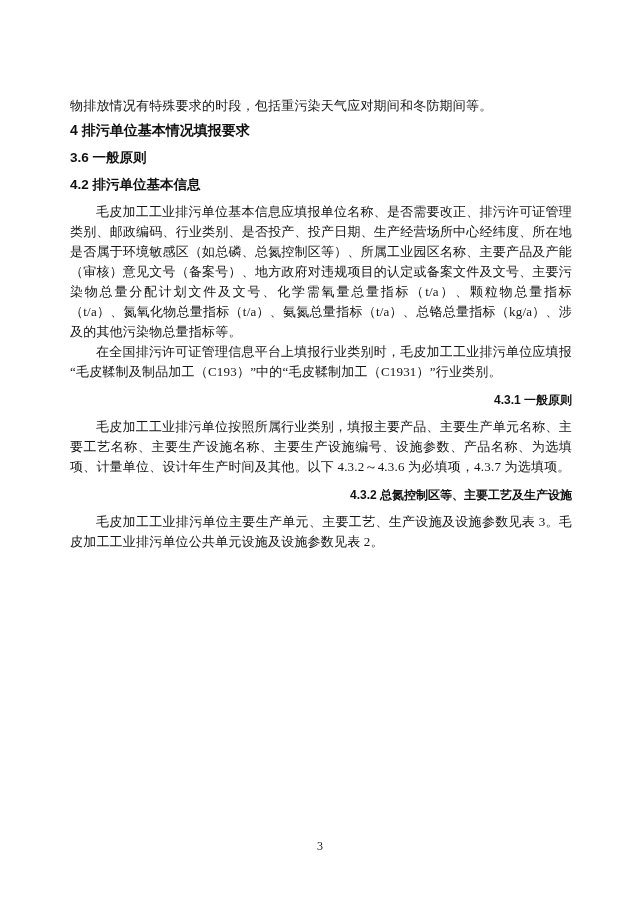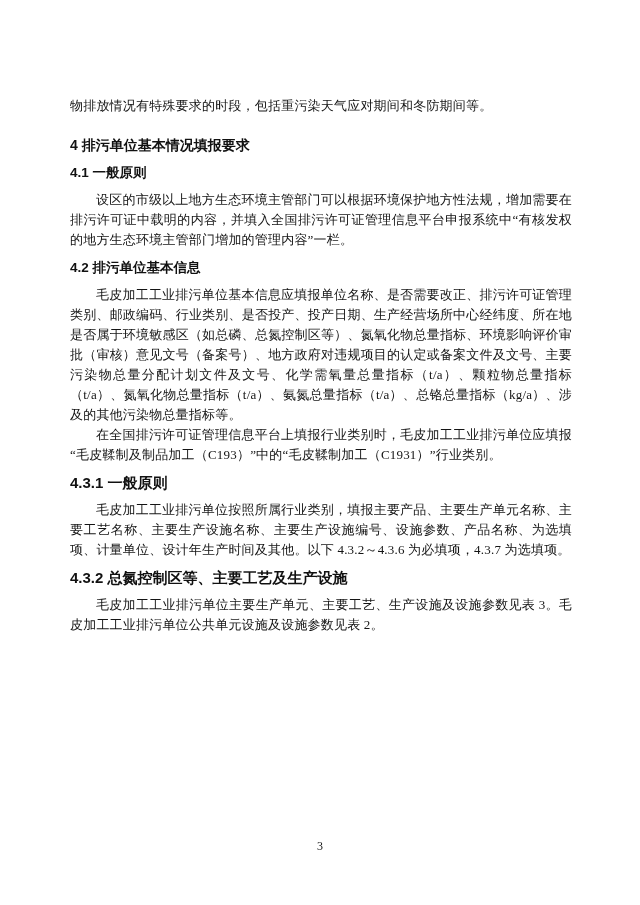--- a/index.html
+++ b/index.html
@@ -35,31 +35,32 @@
   }
   .h-chapter, .h-section, .h-subsection {
     font-family: "Liberation Sans", "DejaVu Sans", sans-serif;
     font-weight: bold;
     color: #111111;
     text-align: left;
   }
   .h-chapter {
     font-size: 14px;
     line-height: 18px;
-    margin: 20px 0 10px 0;
+    margin: 5px 0 10px 0;
   }
   .h-section {
     font-size: 13.5px;
     line-height: 18px;
     margin: 9px 0 8px 0;
   }
   .h-subsection {
-    font-size: 15px;
+    font-size: 12px;
     line-height: 18px;
     margin: 9px 0 8px 0;
+    text-align: right;
   }
   .footer {
     position: absolute;
     left: 0;
     right: 0;
     top: 836px;
     text-align: center;
   }
   .page-number {
     font-size: 12px;
@@ -69,28 +70,27 @@
 </style>
 </head>
 <body>
 
 <div class="page">
   <main class="content">
     <p class="para continuation">物排放情况有特殊要求的时段，包括重污染天气应对期间和冬防期间等。</p>
 
     <h1 class="h-chapter">4 排污单位基本情况填报要求</h1>
 
-    <h2 class="h-section">4.1 一般原则</h2>
+    <h2 class="h-section">3.6 一般原则</h2>
 
 
-    <p class="para">设区的市级以上地方生态环境主管部门可以根据环境保护地方性法规，增加需要在排污许可证中载明的内容，并填入全国排污许可证管理信息平台申报系统中“有核发权的地方生态环境主管部门增加的管理内容”一栏。</p>
 
     <h2 class="h-section">4.2 排污单位基本信息</h2>
 
-    <p class="para">毛皮加工工业排污单位基本信息应填报单位名称、是否需要改正、排污许可证管理类别、邮政编码、行业类别、是否投产、投产日期、生产经营场所中心经纬度、所在地是否属于环境敏感区（如总磷、总氮控制区等）、氮氧化物总量指标、环境影响评价审批（审核）意见文号（备案号）、地方政府对违规项目的认定或备案文件及文号、主要污染物总量分配计划文件及文号、化学需氧量总量指标（t/a）、颗粒物总量指标（t/a）、氮氧化物总量指标（t/a）、氨氮总量指标（t/a）、总铬总量指标（kg/a）、涉及的其他污染物总量指标等。</p>
+    <p class="para">毛皮加工工业排污单位基本信息应填报单位名称、是否需要改正、排污许可证管理类别、邮政编码、行业类别、是否投产、投产日期、生产经营场所中心经纬度、所在地是否属于环境敏感区（如总磷、总氮控制区等）、所属工业园区名称、主要产品及产能（审核）意见文号（备案号）、地方政府对违规项目的认定或备案文件及文号、主要污染物总量分配计划文件及文号、化学需氧量总量指标（t/a）、颗粒物总量指标（t/a）、氮氧化物总量指标（t/a）、氨氮总量指标（t/a）、总铬总量指标（kg/a）、涉及的其他污染物总量指标等。</p>
 
     <p class="para">在全国排污许可证管理信息平台上填报行业类别时，毛皮加工工业排污单位应填报“毛皮鞣制及制品加工（C193）”中的“毛皮鞣制加工（C1931）”行业类别。</p>
 
 
     <h3 class="h-subsection">4.3.1 一般原则</h3>
 
     <p class="para">毛皮加工工业排污单位按照所属行业类别，填报主要产品、主要生产单元名称、主要工艺名称、主要生产设施名称、主要生产设施编号、设施参数、产品名称、为选填项、计量单位、设计年生产时间及其他。以下 4.3.2～4.3.6 为必填项，4.3.7 为选填项。</p>
 
     <h3 class="h-subsection">4.3.2 总氮控制区等、主要工艺及生产设施</h3>
 

